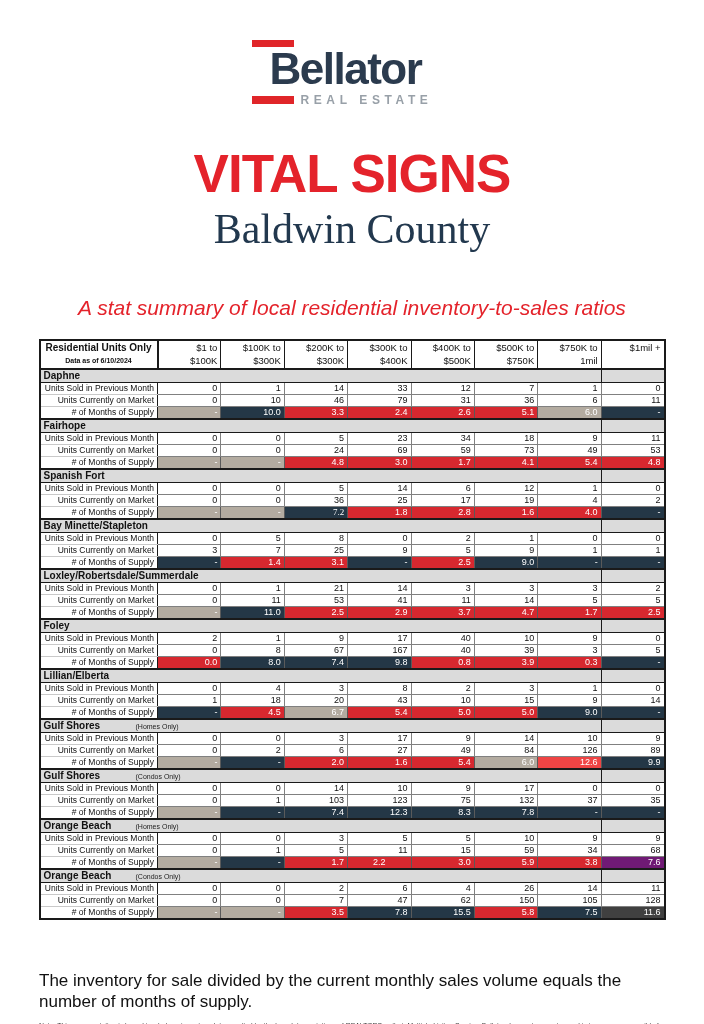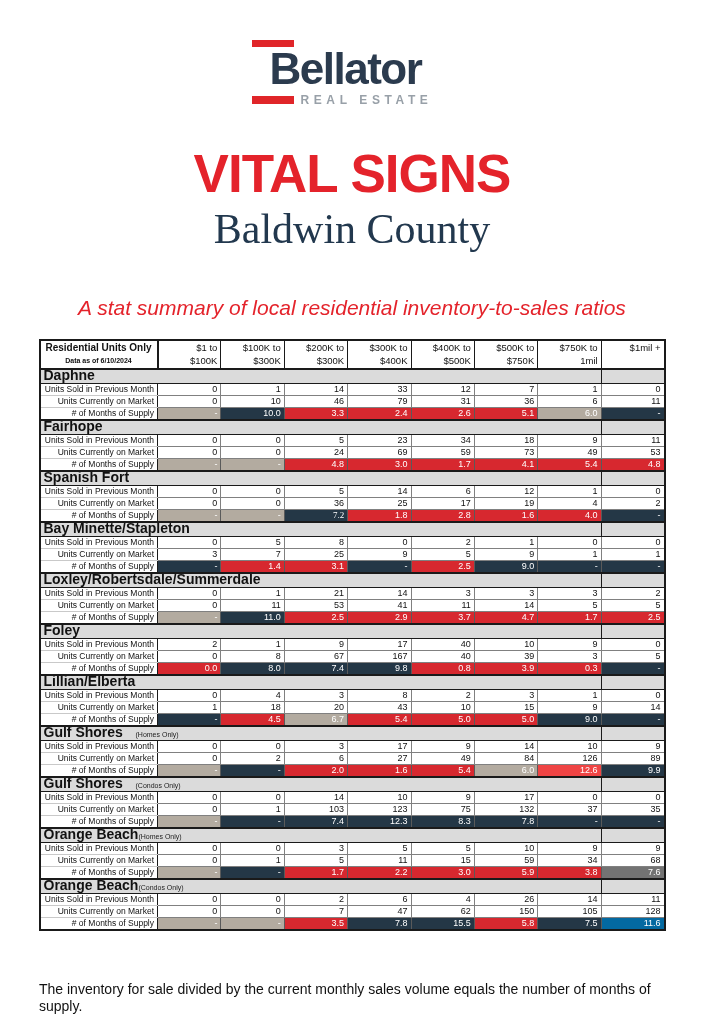--- a/index.html
+++ b/index.html
@@ -29,31 +29,31 @@
   td { padding: 0 3px; height: 12px; line-height: 11px; font-size: 9px;
     overflow: hidden; white-space: nowrap; }
   .hlabel { text-align: center; border: 2px solid #1a1a1a; vertical-align: top; }
   .hlabel .t1 { font-weight: bold; font-size: 10px; line-height: 14px; }
   .hlabel .t2 { font-weight: bold; font-size: 7px; line-height: 11px; }
   .hcol { text-align: right; border: 1px solid #1a1a1a; vertical-align: top;
     font-size: 9.5px; height: 28px; }
   .hcol div { line-height: 13.5px; }
   .sec-main, .sec-last { background: #DBDBDB; border-top: 2px solid #1a1a1a;
     border-bottom: 1px solid #1a1a1a; text-align: left; height: 13px; }
-  .sec-name { font-weight: bold; font-size: 14px; display: inline-block; min-width: 92px; }
+  .sec-name { font-weight: bold; font-size: 10px; display: inline-block; min-width: 92px; }
   .sec-sub { font-weight: normal; font-size: 7px; color: #222; }
   .sec-last { border-left: 1px solid #1a1a1a; }
   .rlabel { text-align: right; font-size: 8.5px; background: #fff;
     border-right: 1px solid #1a1a1a; border-top: 1px solid #c9c9c9;
     border-bottom: 1px solid #c9c9c9; }
   .val { text-align: right; background: #fff; border: 1px solid #808080; }
   .sup { text-align: right; color: #fff; border: 1px solid #5a5a5a; }
   
   .footer { margin: 50px 39px 0; }
-  .formula { font-size: 14px; color: #111; line-height: 1.25; }
+  .formula { font-size: 17px; color: #111; line-height: 1.25; }
   .legend-line { font-size: 11.5px; margin-top: 2px; color: #111; }
   .chip { color: #fff; padding: 0 3px; }
   .note { margin-top: 9px; font-size: 6.9px; color: #3d3d3d; line-height: 1.5; }
 </style>
 </head>
 <body>
 
 <div class="logo">
   <div class="logo-bar-top"></div>
   <div class="logo-text">Bellator</div>
@@ -475,25 +475,25 @@
         <td class="val">15</td>
         <td class="val">59</td>
         <td class="val">34</td>
         <td class="val">68</td>
       </tr>
       <tr>
         <td class="rlabel"># of Months of Supply</td>
         <td class="sup" style="background: rgb(179, 171, 160);">-</td>
         <td class="sup" style="background: rgb(36, 55, 70);">-</td>
         <td class="sup" style="background: rgb(215, 40, 47);">1.7</td>
-        <td class="sup" style="background: rgb(215, 40, 47);">2.2</td>
+        <td class="sup" style="background: rgb(215, 40, 47); text-align: center;">2.2</td>
         <td class="sup" style="background: rgb(215, 40, 47);">3.0</td>
         <td class="sup" style="background: rgb(215, 40, 47);">5.9</td>
         <td class="sup" style="background: rgb(215, 40, 47);">3.8</td>
-        <td class="sup" style="background: #737373; text-align: right;">7.6</td>
+        <td class="sup" style="background: #701a75; text-align: right;">7.6</td>
       </tr>
       <tr>
         <td class="sec-main" colspan="8"><span class="sec-name">Orange Beach</span><span class="sec-sub">(Condos Only)</span></td>
         <td class="sec-last"></td>
       </tr>
       <tr>
         <td class="rlabel">Units Sold in Previous Month</td>
         <td class="val">0</td>
         <td class="val">0</td>
         <td class="val">2</td>
@@ -516,21 +516,21 @@
       </tr>
       <tr>
         <td class="rlabel"># of Months of Supply</td>
         <td class="sup" style="background: rgb(179, 171, 160);">-</td>
         <td class="sup" style="background: rgb(179, 171, 160);">-</td>
         <td class="sup" style="background: rgb(215, 40, 47);">3.5</td>
         <td class="sup" style="background: rgb(36, 55, 70);">7.8</td>
         <td class="sup" style="background: rgb(36, 55, 70);">15.5</td>
         <td class="sup" style="background: rgb(215, 40, 47);">5.8</td>
         <td class="sup" style="background: rgb(36, 55, 70);">7.5</td>
-        <td class="sup" style="background: #0369a1;">11.6</td>
+        <td class="sup" style="background: #404040;">11.6</td>
       </tr>
     </tbody>
 </table>
 
 <div class="footer">
   <div class="formula">The inventory for sale divided by the current monthly sales volume equals the number of months of supply.</div>
   <div class="note">Note: This representation is based in whole or in part on data supplied by the boards/associations of REALTORS or their Multiple Listing Service. Bellator does not guarantee and is in no way responsible for its accuracy. Any market data reported by Bellator does not necessarily include information on listings not published at the request of the seller, listings of brokers who are not members of a local board/association or MLS, unlisted properties, rental properties, etc. The statistics included in this report reflect the residential sales of houses, condominiums, and town homes.</div>
 </div>
 
 </body></html>

